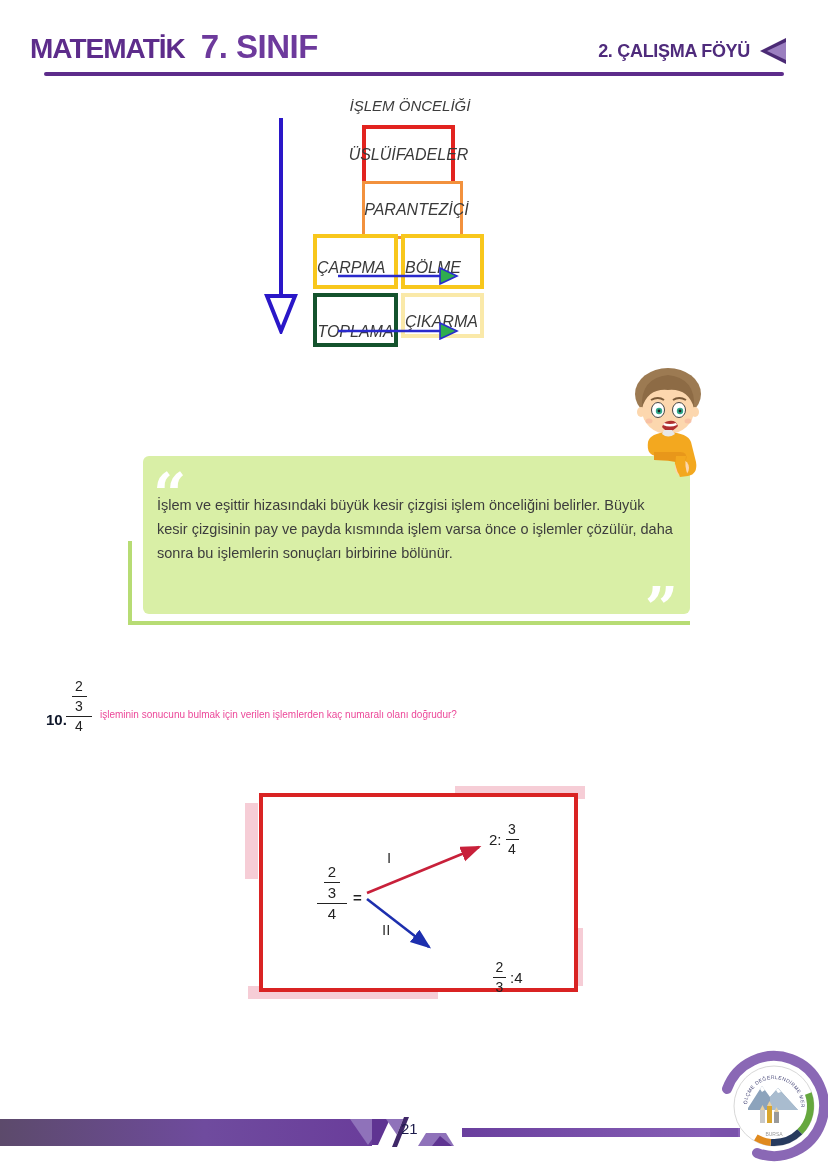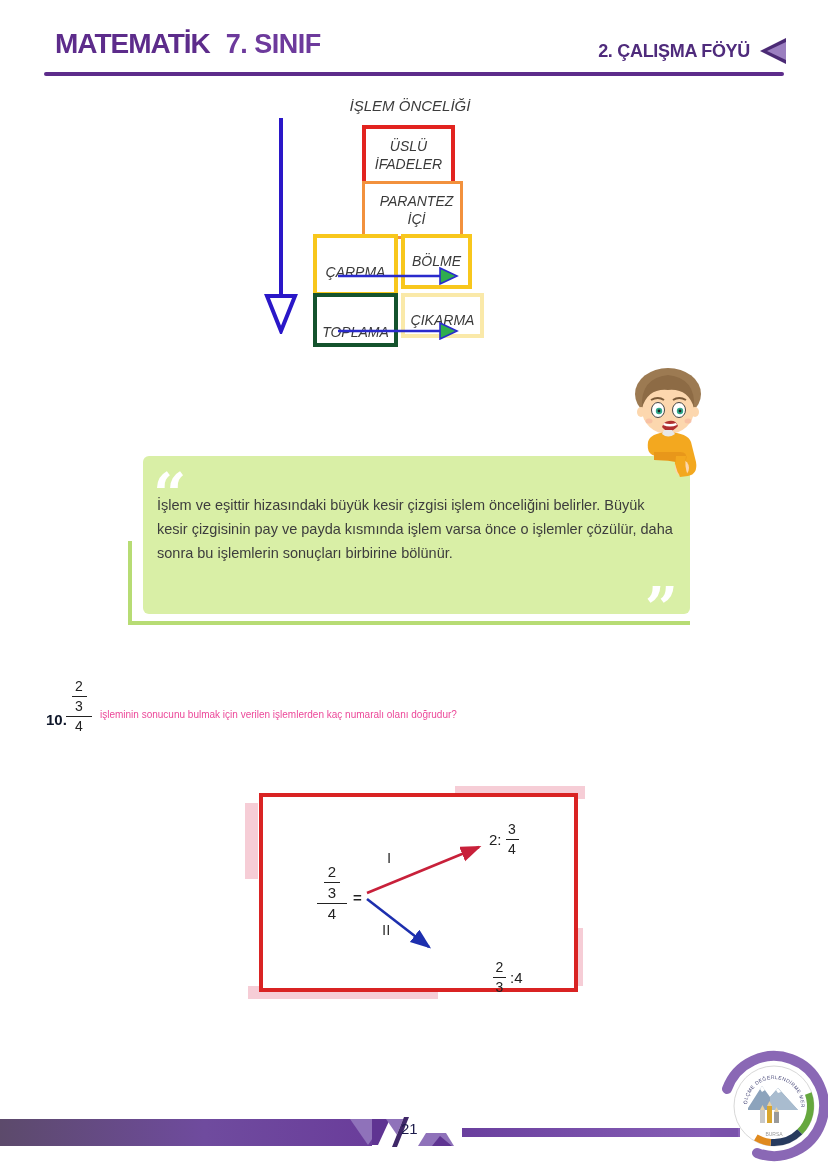--- a/index.html
+++ b/index.html
@@ -1,35 +1,35 @@
 <!DOCTYPE html>
 <html><head>
 <meta charset="utf-8">
 <style>
   html,body{margin:0;padding:0;background:#fff;}
   .page{position:relative;width:828px;height:1171px;margin:0 auto;background:#fff;
         font-family:"Liberation Sans",sans-serif;overflow:hidden;}
 
   
-  .hdr-left{position:absolute;left:55px;top:28px;display:flex;align-items:baseline;gap:16px;}
+  .hdr-left{position:absolute;left:30px;top:28px;display:flex;align-items:baseline;gap:16px;}
   .brand{font-size:28px;font-weight:bold;color:#5d2c8b;letter-spacing:-1px;}
-  .grade{font-size:27px;font-weight:bold;color:#6d3a9c;letter-spacing:-0.5px;}
+  .grade{font-size:33px;font-weight:bold;color:#6d3a9c;letter-spacing:-0.5px;}
   .hdr-right{position:absolute;right:40px;top:36px;display:flex;align-items:center;gap:8px;}
   .ws-label{font-size:18px;font-weight:bold;color:#4f2b7c;letter-spacing:-0.3px;}
   .header-rule{position:absolute;left:44px;right:44px;top:72px;height:4px;background:#5d2c8b;border-radius:2px;}
 
   
   .pd-title{position:absolute;left:300px;top:97px;width:220px;text-align:center;
             font-style:italic;font-weight:normal;font-size:15px;color:#3c3c3c;}
-  .pbox{position:absolute;background:#fff;display:flex;flex-direction:column;align-items:center;
-        justify-content:center;font-style:italic;font-size:14px;color:#3a3a3a;text-align:center;line-height:1.3;}
+  .pbox{position:absolute;background:#fff;display:flex;flex-direction:row;align-items:center;
+        justify-content:center;font-style:italic;font-size:16px;color:#3a3a3a;text-align:center;line-height:1.3;}
   .pbox.b1{left:362px;top:125px;width:85px;height:52px;border:4px solid #e2231f;}
   .pbox.b2{left:362px;top:181px;width:87px;height:52px;border:3px solid #f2913d;padding-left:8px;}
-  .pbox.r1a{left:313px;top:234px;width:85px;height:62px;border:4px solid #f8c71c;justify-content:center;padding-top:14px;box-sizing:border-box;}
-  .pbox.r1b{left:401px;top:234px;width:71px;height:55px;border:4px solid #f8c71c;justify-content:flex-start;padding-top:14px;box-sizing:border-box;}
+  .pbox.r1a{left:313px;top:234px;width:85px;height:55px;border:4px solid #f8c71c;justify-content:flex-start;padding-top:14px;box-sizing:border-box;}
+  .pbox.r1b{left:401px;top:234px;width:83px;height:55px;border:4px solid #f8c71c;justify-content:flex-start;padding-top:14px;box-sizing:border-box;}
   .pbox.r2a{left:313px;top:293px;width:85px;height:54px;border:4px solid #14532d;justify-content:center;padding-top:25px;box-sizing:border-box;}
   .pbox.r2b{left:401px;top:293px;width:83px;height:45px;border:4px solid #fae9a9;justify-content:flex-start;padding-top:14px;box-sizing:border-box;}
   .v-arrow{position:absolute;left:264px;top:116px;}
   .h-arrow1{position:absolute;left:336px;top:267px;z-index:2;}
   .h-arrow2{position:absolute;left:336px;top:322px;z-index:2;}
 
   
   .info-title{position:absolute;left:143px;top:428px;width:547px;font-size:19px;font-weight:bold;
               color:#8dc63f;letter-spacing:1.5px;border-bottom:3px solid #8dc63f;padding-bottom:4px;box-sizing:border-box;}
   .info-frame-left{position:absolute;left:128px;top:541px;width:4px;height:84px;background:#b7dc74;}

